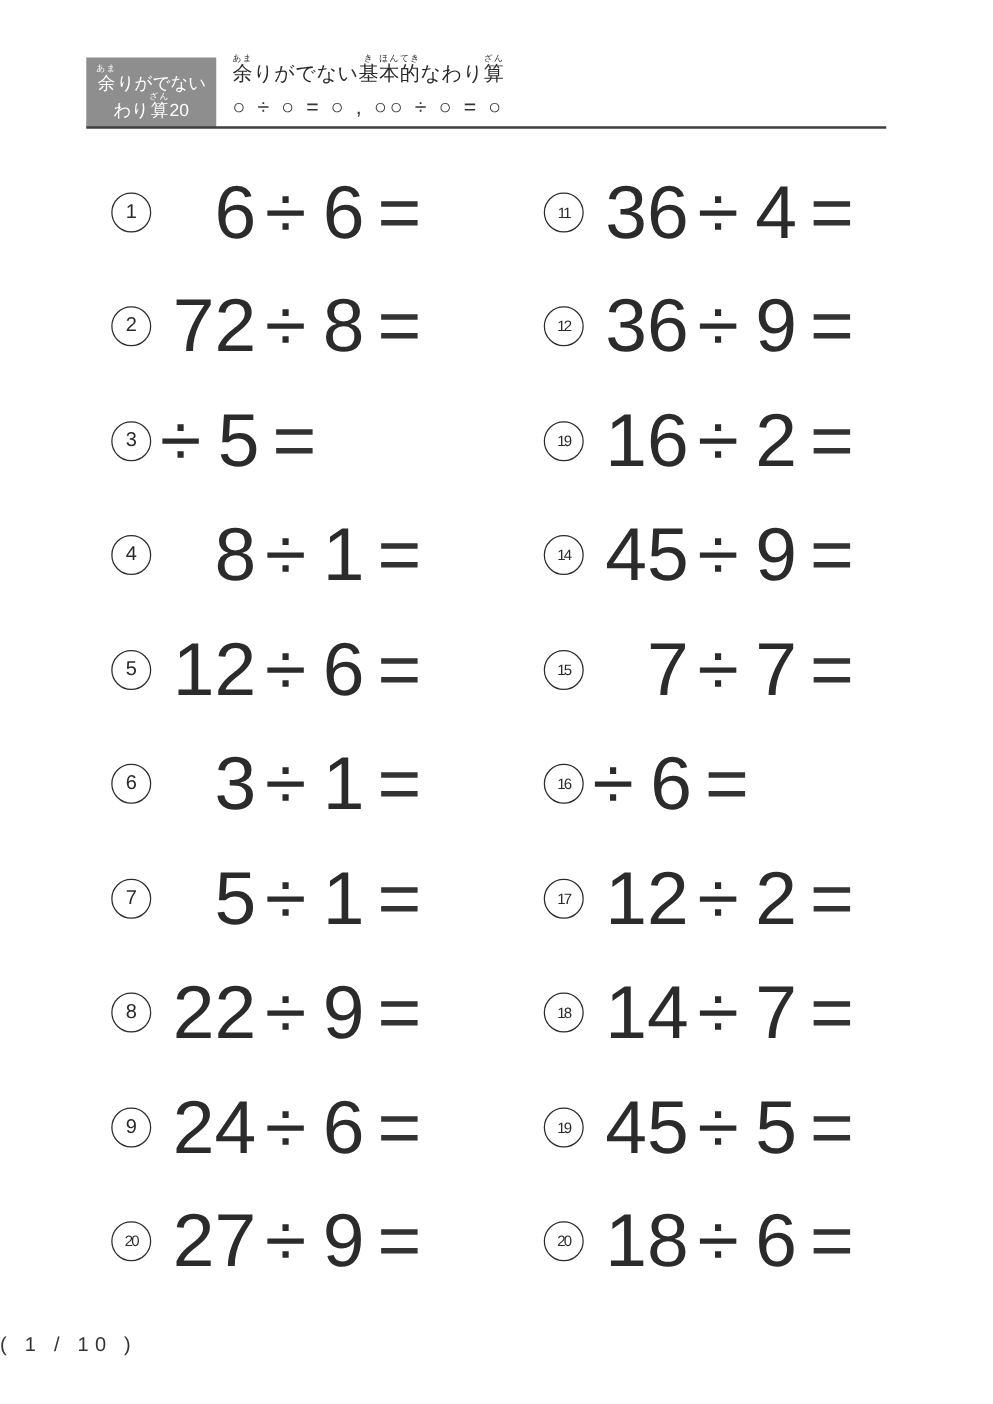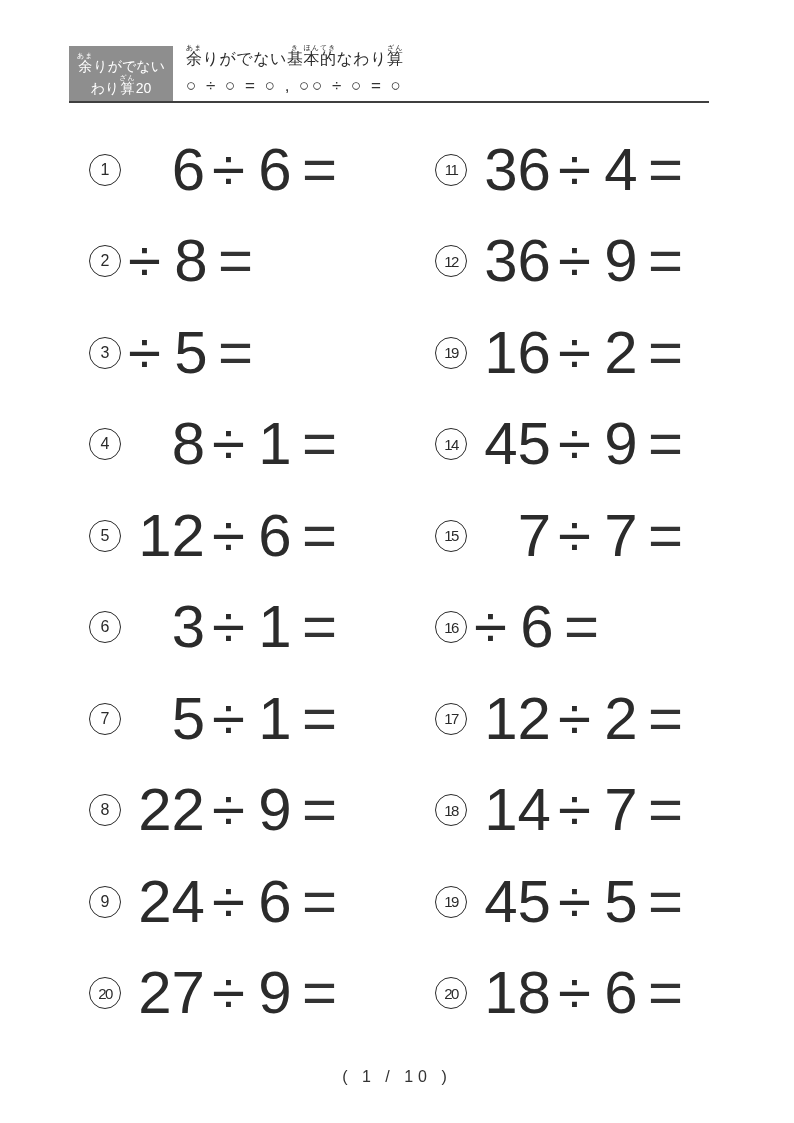--- a/index.html
+++ b/index.html
@@ -46,29 +46,29 @@
   }
   .prob.col-left{padding-left:20px;}
   .prob.col-right{padding-left:46px;}
   .pnum{
     flex:none;
     width:30px;height:30px;
     border:1.6px solid #2b2b2b;border-radius:50%;
     display:flex;align-items:center;justify-content:center;
     font-size:16px;line-height:1;
   }
-  .pnum.two{font-size:15px;letter-spacing:-1.5px;}
+  .pnum.two{font-size:12px;letter-spacing:-1.5px;}
   .dividend{display:inline-block;width:80px;text-align:right;margin-left:4px;}
   .op{margin:0 7px;}
   .divisor{display:inline-block;width:46px;text-align:center;}
   .eq{margin-left:4px;color:#333;}
   
   .footer{
     position:absolute;left:0;top:1068px;width:100%;
-    text-align:center;font-size:16px;letter-spacing:5px;color:#333;
+    text-align:left;font-size:16px;letter-spacing:5px;color:#333;
   }
 </style>
 </head>
 <body>
 
 <div class="page">
 
   <div class="badge">
     <span class="bline"><ruby>余<rt>あま</rt></ruby><ruby>りがでない<rt></rt></ruby></span>
     <span class="bline"><ruby>わり<rt></rt></ruby><ruby>算<rt>ざん</rt></ruby><ruby>20<rt></rt></ruby></span>
@@ -84,20 +84,21 @@
   <div class="problems" id="problems">
       <div class="prob col-left">
       <span class="pnum">1</span>
       <span class="dividend">6</span>
       <span class="op">÷</span>
       <span class="divisor">6</span>
       <span class="eq">=</span>
     </div>
       <div class="prob col-left">
       <span class="pnum">2</span>
+      <span class="dividend">72</span>
       <span class="op">÷</span>
       <span class="divisor">8</span>
       <span class="eq">=</span>
     </div>
       <div class="prob col-left">
       <span class="pnum">3</span>
       <span class="op">÷</span>
       <span class="divisor">5</span>
       <span class="eq">=</span>
     </div>

